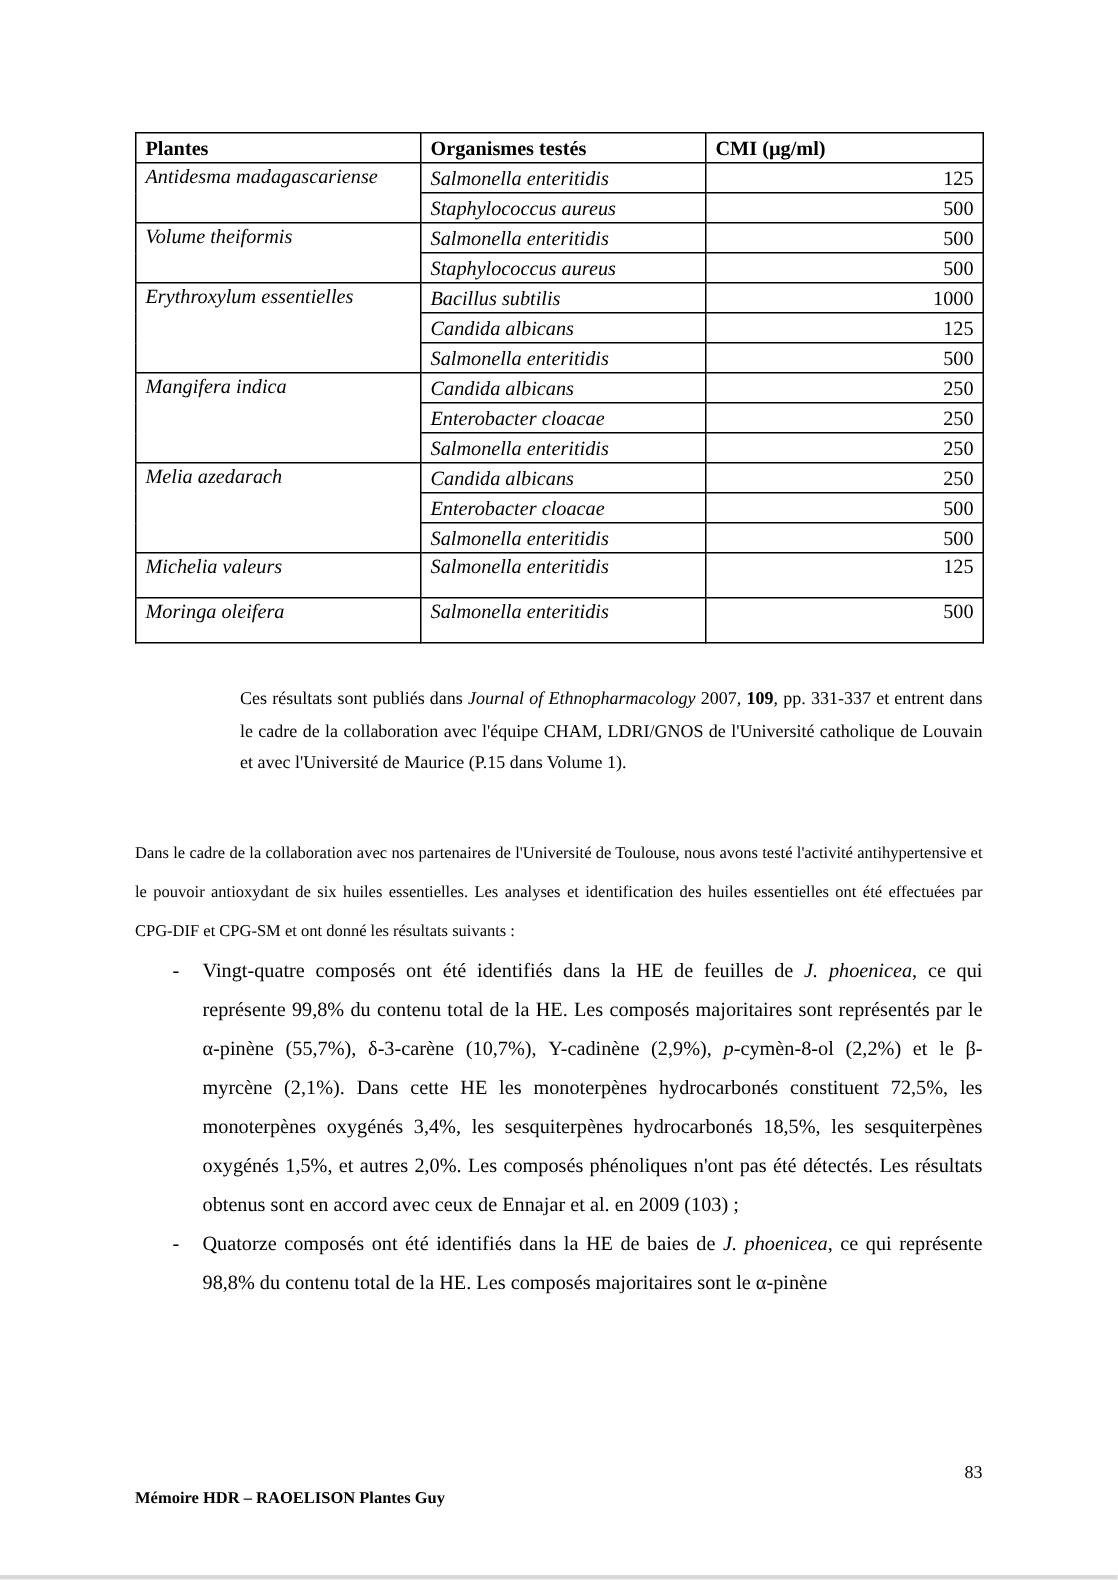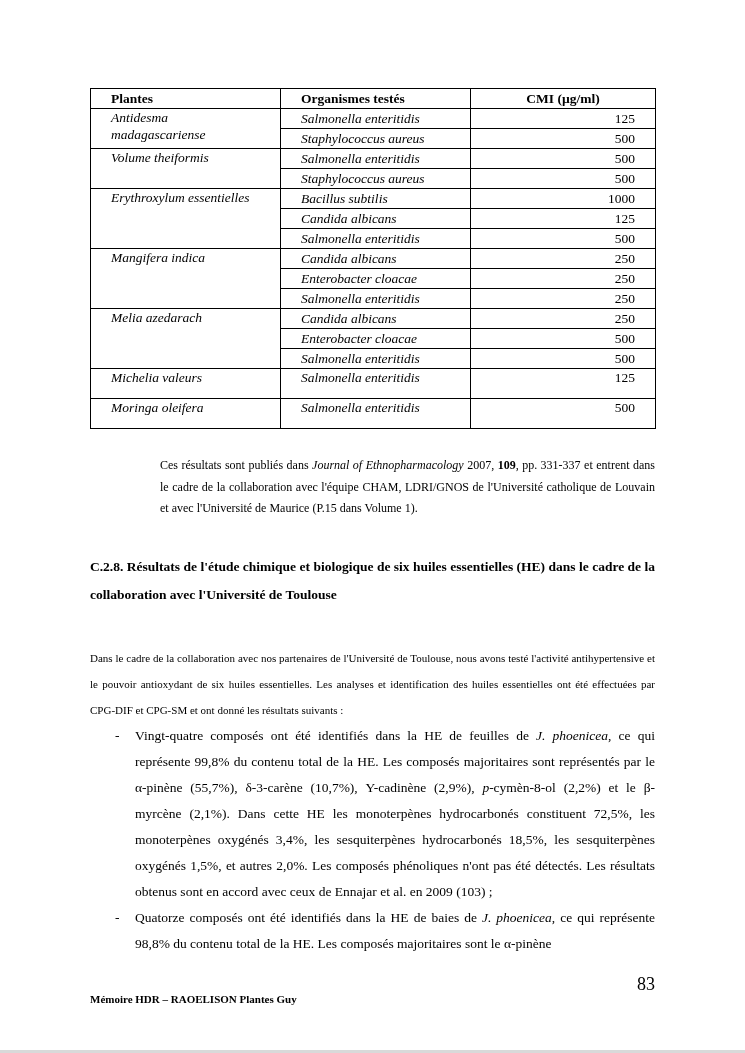--- a/index.html
+++ b/index.html
@@ -26,27 +26,27 @@
     border-collapse: collapse;
     width: 565px;
     font-size: 13.5px;
     table-layout: fixed;
   }
   table.cmi col.c1 { width: 190px; }
   table.cmi col.c2 { width: 190px; }
   table.cmi col.c3 { width: 185px; }
   table.cmi th, table.cmi td {
     border: 1px solid #000;
-    padding: 0 20px;
+    padding: 0 6px;
     height: 19px;
     line-height: 17px;
     overflow: hidden;
   }
   table.cmi th { text-align: left; font-weight: bold; }
-  table.cmi th.center { text-align: center; }
+  table.cmi th.center { text-align: left; }
   td.plant { font-style: italic; vertical-align: top; }
   td.org { font-style: italic; margin-top: 48px; }
   td.cmi-val { text-align: right; }
   tr.tall td { height: 29px; vertical-align: top; }
   .pub-para {
     margin: 26px 0 0 70px;
     width: 495px;
     font-size: 12px;
     line-height: 21.5px;
     text-align: justify;
@@ -70,21 +70,21 @@
     margin-left: 25px;
     font-size: 13.5px;
     line-height: 26px;
   }
   .list-item .dash { flex: 0 0 20px; }
   .list-item .li-text { flex: 1; text-align: justify; }
   .page-number {
     position: absolute;
     right: 90px;
     top: 974px;
-    font-size: 18px;
+    font-size: 12px;
   }
   .footer-text {
     position: absolute;
     left: 90px;
     top: 993px;
     font-size: 11px;
     font-weight: bold;
   }
   .page-edge {
     position: absolute;
@@ -188,21 +188,20 @@
       <tr class="tall">
         <td class="plant">Moringa oleifera</td>
         <td class="org">Salmonella enteritidis</td>
         <td class="cmi-val">500</td>
       </tr>
     </tbody>
   </table>
 
   <p class="pub-para"><span>Ces résultats sont publiés dans </span><i>Journal of Ethnopharmacology</i><span> 2007, </span><b>109</b><span>, pp. 331-337 et entrent dans le cadre de la collaboration avec l'équipe CHAM, LDRI/GNOS de l'Université catholique de Louvain et avec l'Université de Maurice (P.15 dans Volume 1).</span></p>
 
-  <p class="section-heading">C.2.8. Résultats de l'étude chimique et biologique de six huiles essentielles (HE) dans le cadre de la collaboration avec l'Université de Toulouse</p>
 
   <p class="intro-para">Dans le cadre de la collaboration avec nos partenaires de l'Université de Toulouse, nous avons testé l'activité antihypertensive et le pouvoir antioxydant de six huiles essentielles. Les analyses et identification des huiles essentielles ont été effectuées par CPG-DIF et CPG-SM et ont donné les résultats suivants :</p>
 
   <div class="list">
     <div class="list-item">
       <span class="dash">-</span>
       <div class="li-text"><span>Vingt-quatre composés ont été identifiés dans la HE de feuilles de </span><i>J. phoenicea</i><span>, ce qui représente 99,8% du contenu total de la HE. Les composés majoritaires sont représentés par le α-pinène (55,7%), δ-3-carène (10,7%), Υ-cadinène (2,9%), </span><i>p</i><span>-cymèn-8-ol (2,2%) et le β-myrcène (2,1%). Dans cette HE les monoterpènes hydrocarbonés constituent 72,5%, les monoterpènes oxygénés 3,4%, les sesquiterpènes hydrocarbonés 18,5%, les sesquiterpènes oxygénés 1,5%, et autres 2,0%. Les composés phénoliques n'ont pas été détectés. Les résultats obtenus sont en accord avec ceux de Ennajar et al. en 2009 (103) ;</span></div>
     </div>
     <div class="list-item">
       <span class="dash">-</span>

